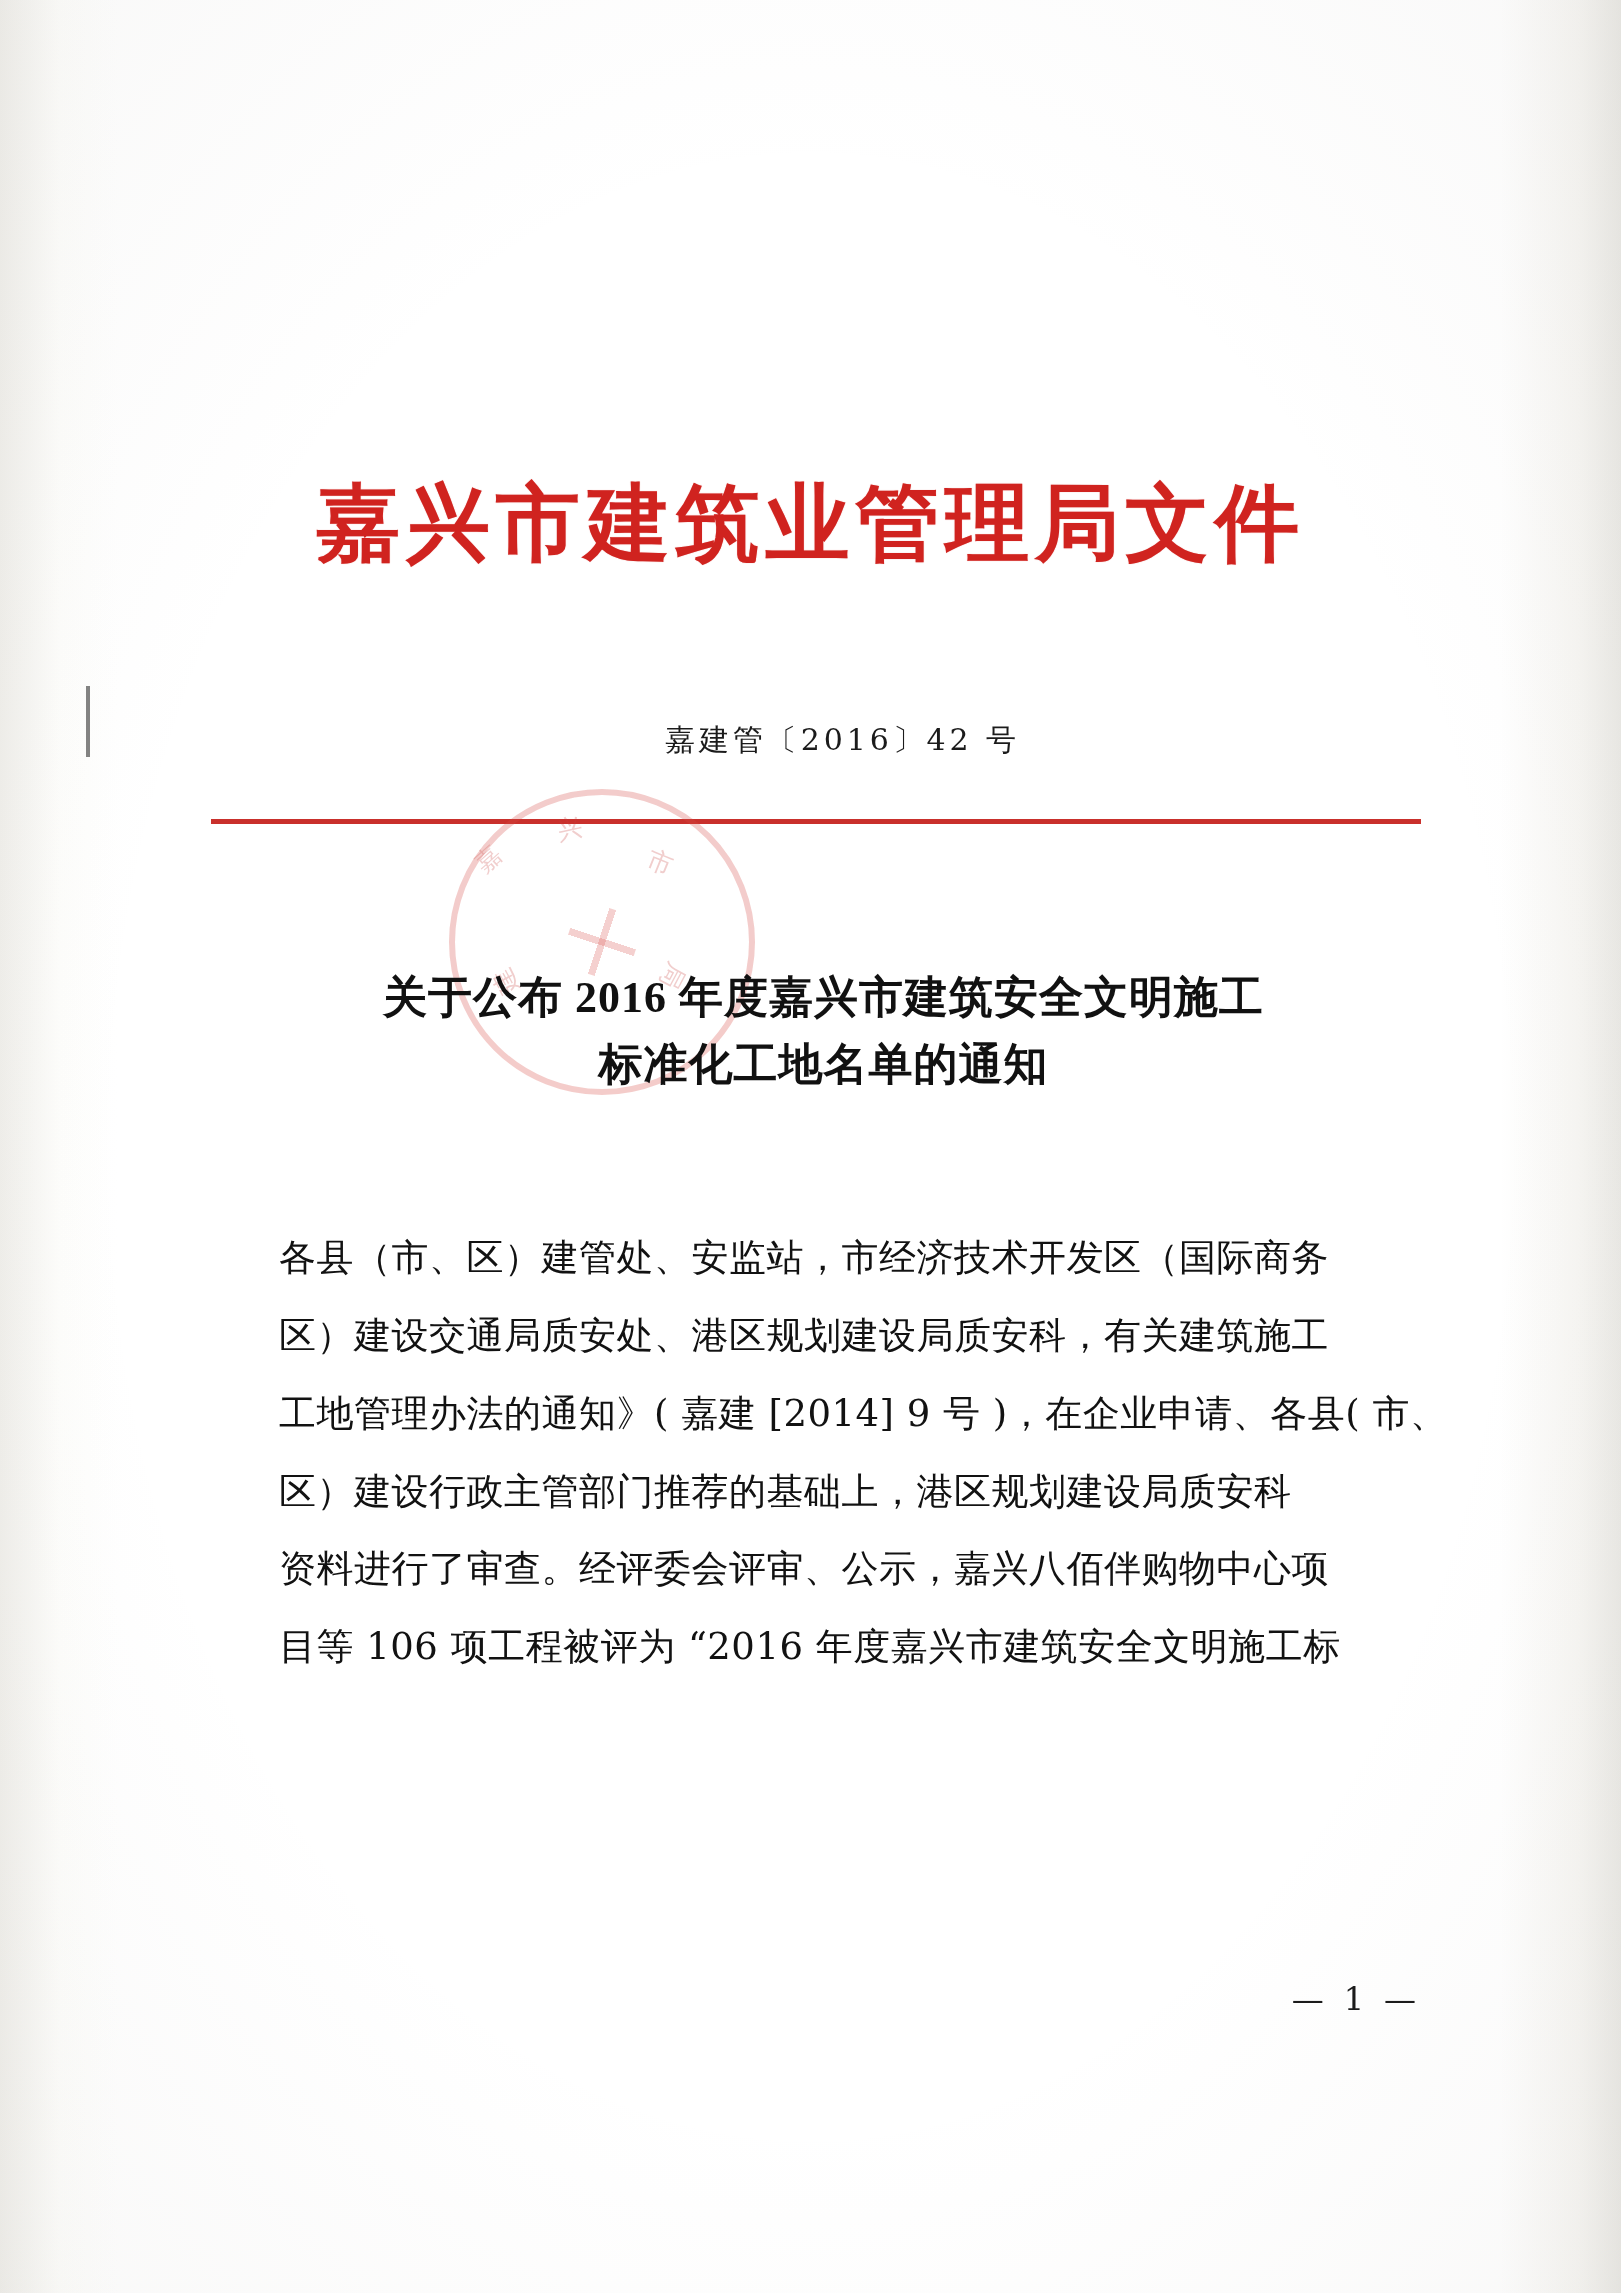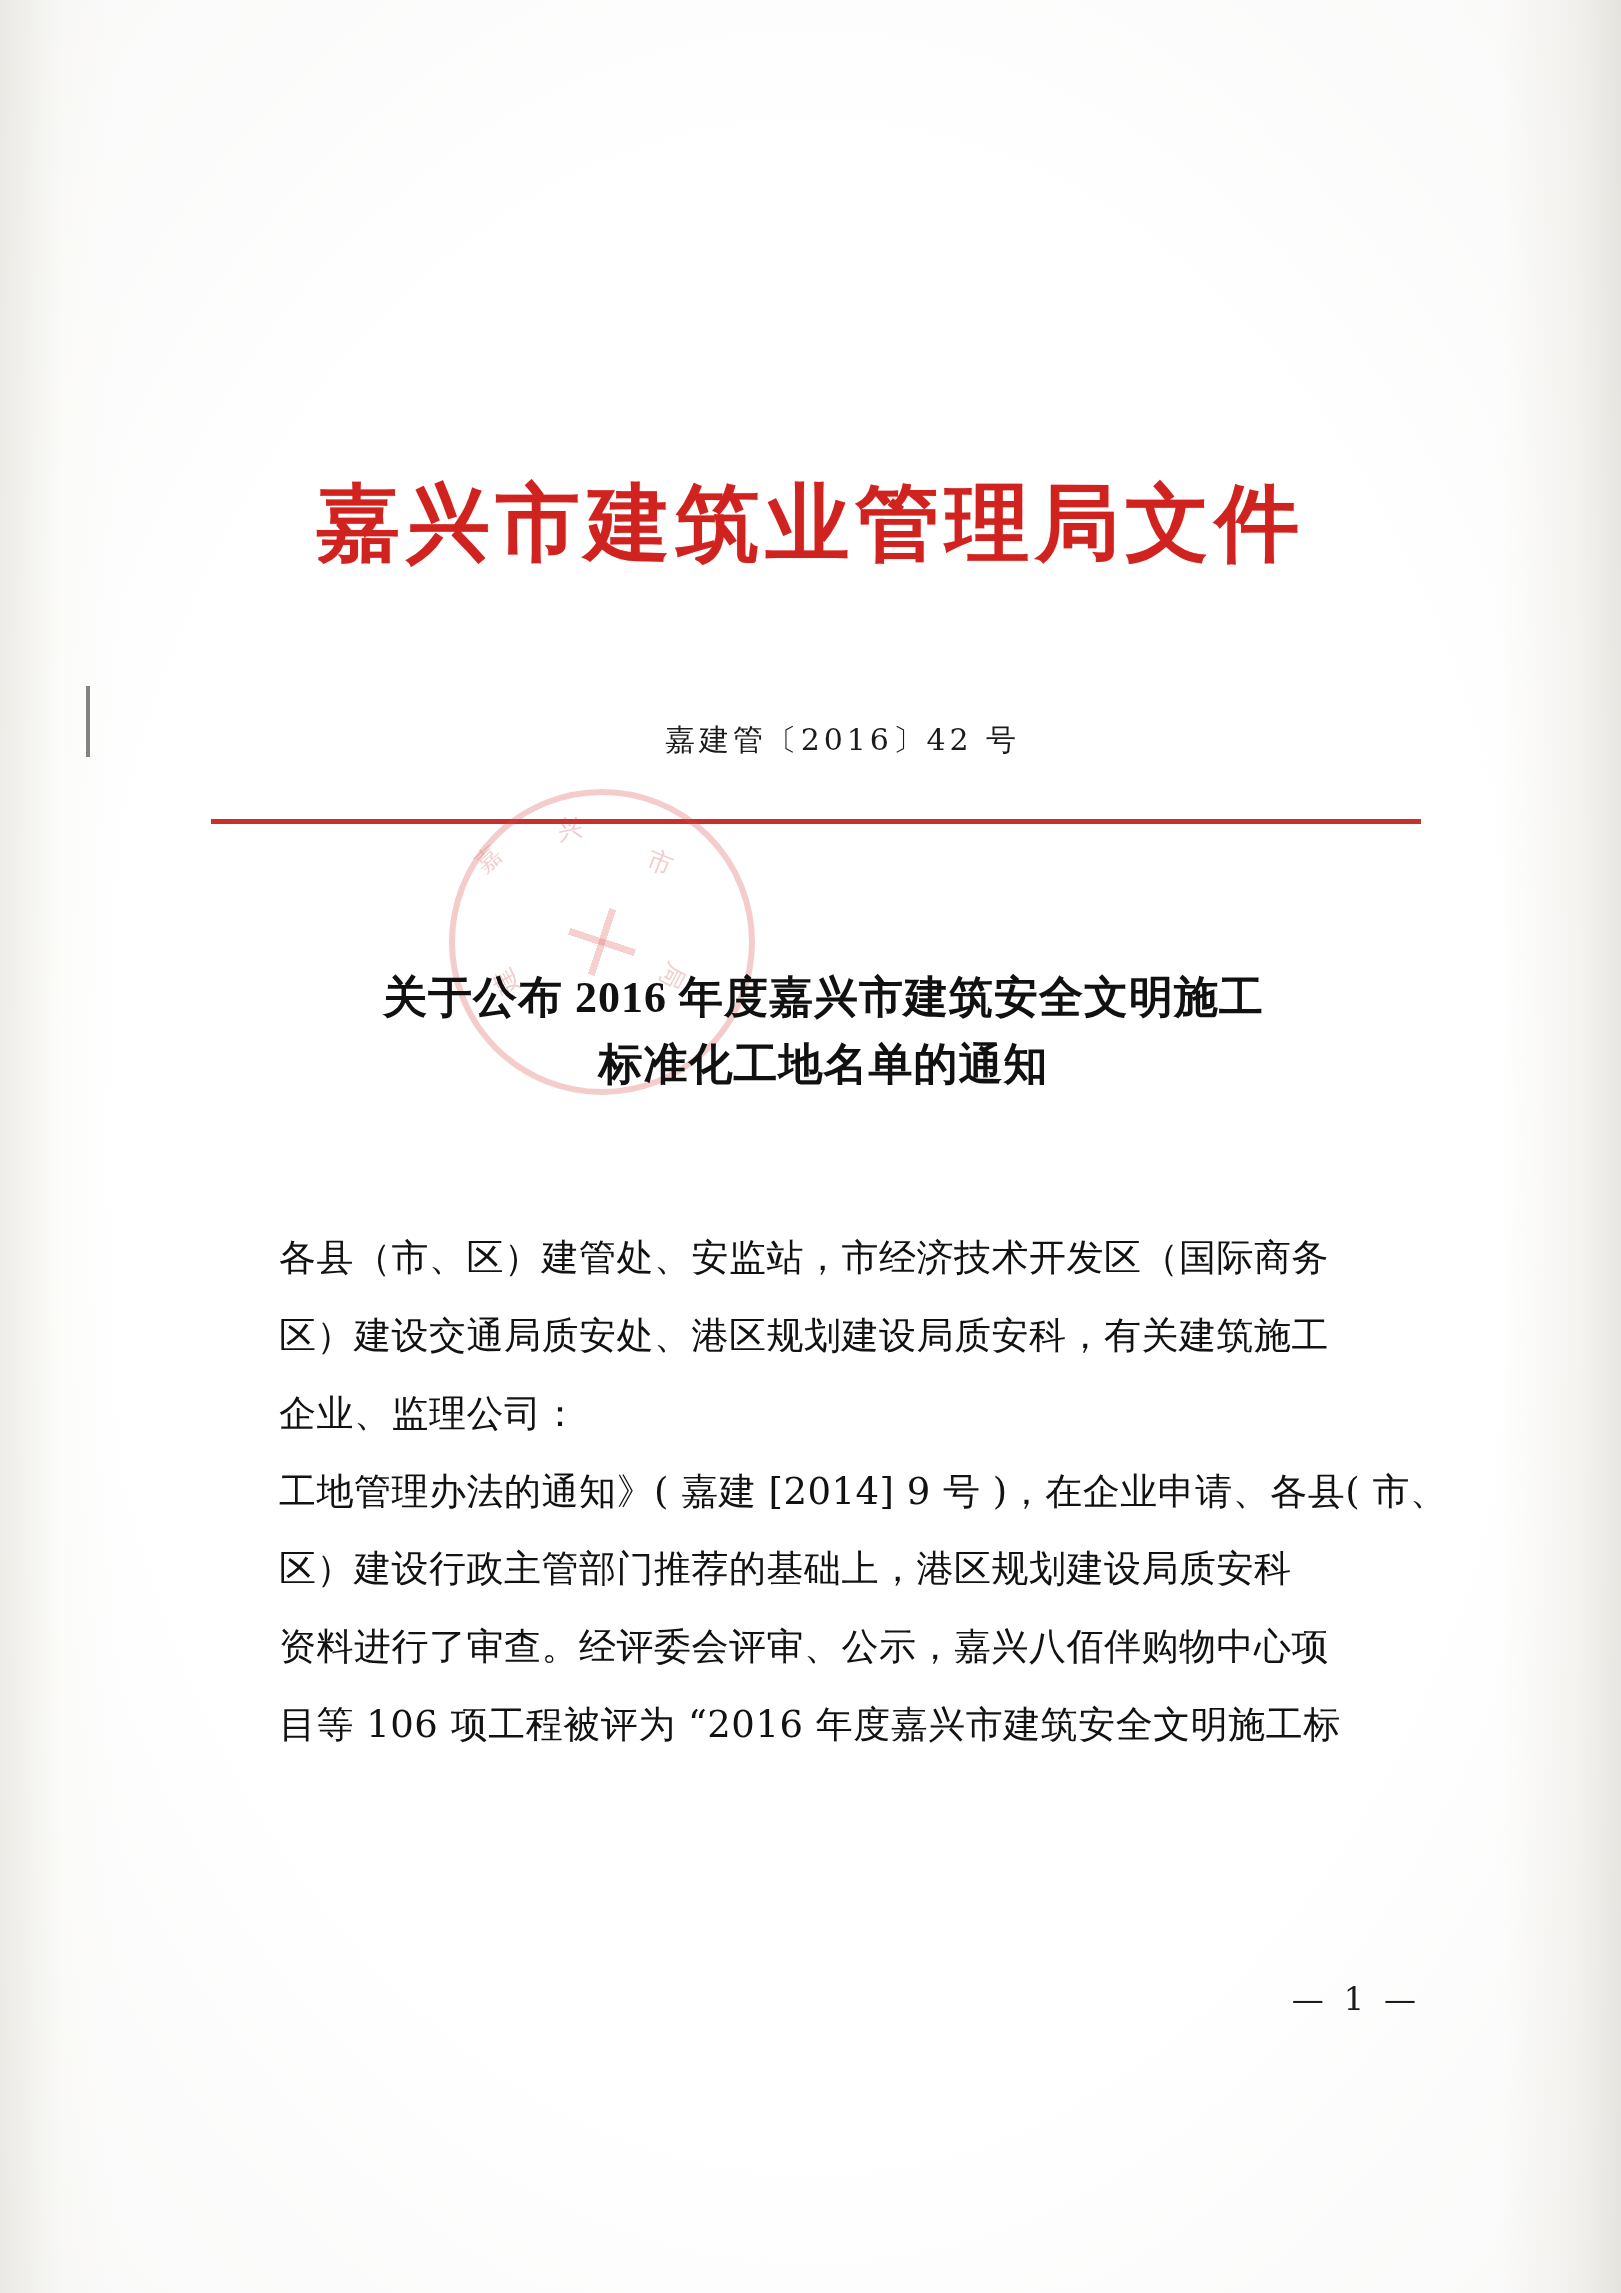--- a/index.html
+++ b/index.html
@@ -212,21 +212,20 @@
   </div>
 
   <div class="doc-title">
     <span class="line">关于公布 2016 年度嘉兴市建筑安全文明施工</span>
     <span class="line">标准化工地名单的通知</span>
   </div>
 
   <div class="body-text">
     <p>各县（市、区）建管处、安监站，市经济技术开发区（国际商务</p>
     <p>区）建设交通局质安处、港区规划建设局质安科，有关建筑施工</p>
-    <p>企业、监理公司：</p>
     <p>工地管理办法的通知》( 嘉建 [2014] 9 号 )，在企业申请、各县( 市、</p>
     <p>区）建设行政主管部门推荐的基础上，港区规划建设局质安科</p>
     <p>资料进行了审查。经评委会评审、公示，嘉兴八佰伴购物中心项</p>
     <p>目等 106 项工程被评为 “2016 年度嘉兴市建筑安全文明施工标</p>
   </div>
 
   <div class="page-number">— 1 —</div>
 
 </div>
 

